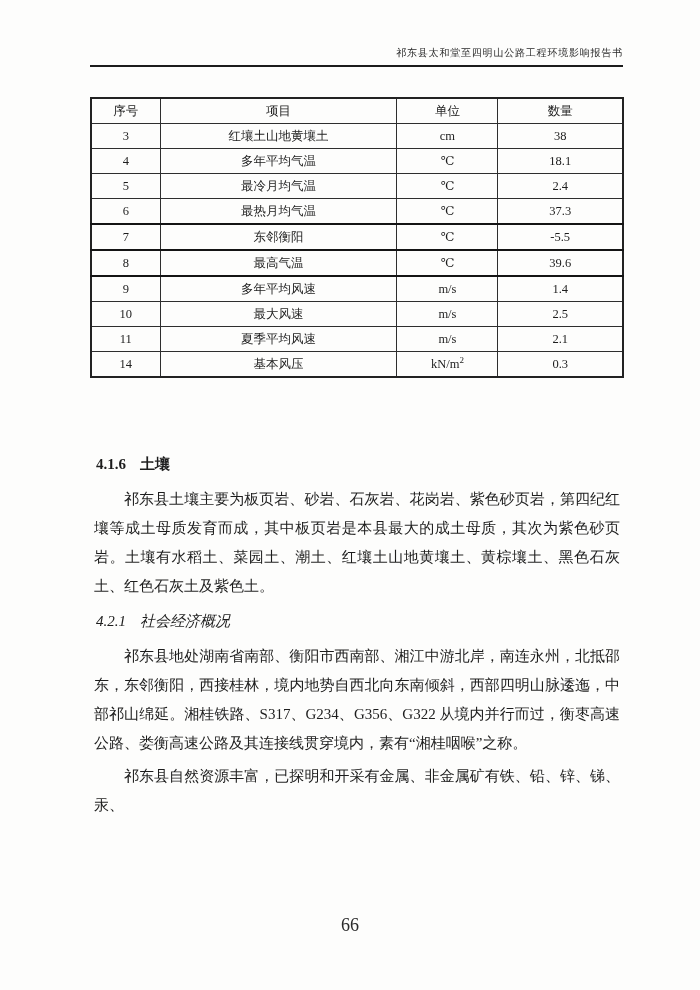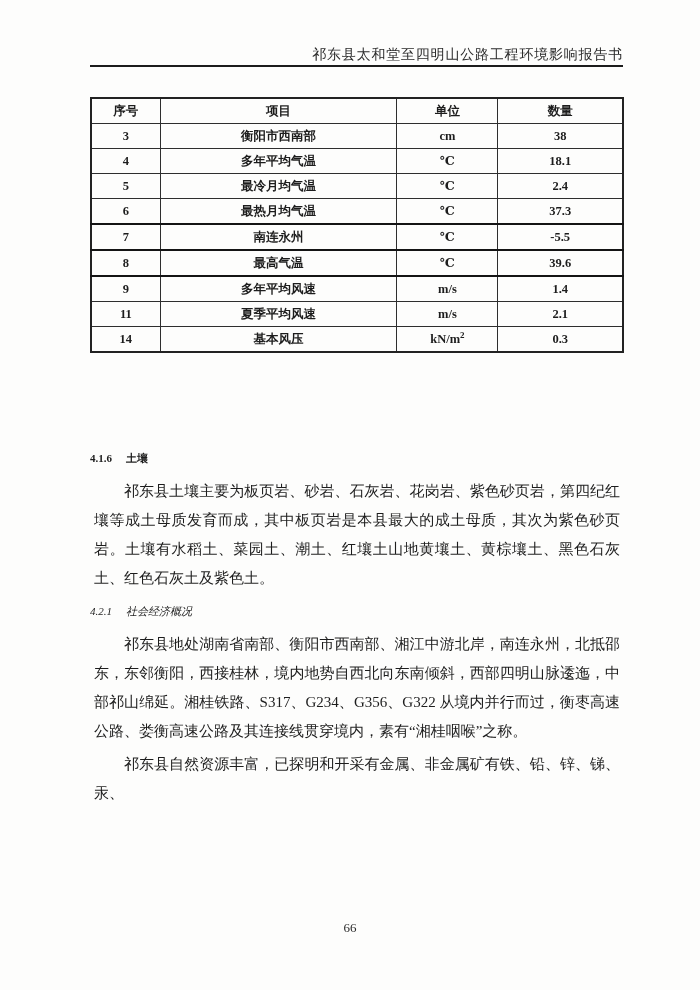--- a/index.html
+++ b/index.html
@@ -9,62 +9,62 @@
     margin:0 auto;
     background:#fdfdfc;
     font-family:"Liberation Serif","DejaVu Serif",serif;
     color:#1d1d1d;
     overflow:hidden;
   }
   
   .doc-header {
     position:absolute; top:46px; left:90px; width:533px;
     text-align:right;
-    font-size:14px; letter-spacing:0.8px; color:#2a2a2a;
+    font-size:10px; letter-spacing:0.8px; color:#2a2a2a;
     white-space:nowrap;
   }
   .header-rule {
     position:absolute; top:65px; left:90px; width:533px;
     border-top:2px solid #1c1c1c;
   }
   
   table.data-table {
     position:absolute; top:97px; left:90px; width:534px;
     border-collapse:collapse; table-layout:fixed;
     font-size:12.5px;
   }
   .data-table col.c-no   { width:13%; }
   .data-table col.c-item { width:44.5%; }
   .data-table col.c-unit { width:19%; }
   .data-table col.c-val  { width:23.5%; }
   .data-table th, .data-table td {
     border:1px solid #2e2e2e;
     height:24px; padding:0 2px;
     text-align:center; vertical-align:middle;
-    font-weight:bold;
+    font-weight:normal;
     overflow:hidden; white-space:nowrap;
   }
   .data-table { border:2px solid #222; }
   .data-table tr.heavy td { border-top:2px solid #141414; border-bottom:2px solid #141414; }
   .data-table sup { font-size:9px; }
   
   .text-flow {
     position:absolute; top:444px; left:90px; width:534px;
     font-size:15px; line-height:29px;
     text-align:justify;
   }
-  .sec-heading { margin:0; font-size:11px; font-weight:bold; line-height:29px; }
+  .sec-heading { margin:6px; font-size:15px; font-weight:bold; line-height:29px; }
   .sec-heading.regular { font-weight:normal;font-style:italic; }
   .sec-num-wide { margin-right:14px; }
   .sec-num { margin-right:7px; }
   .para { margin:4px; text-indent:2em; text-justify:inter-ideograph; }
   
   .page-num {
     position:absolute; bottom:54px; left:0; width:100%;
-    text-align:center; font-size:13px; color:#2a2a2a;
+    text-align:center; font-size:18px; color:#2a2a2a;
   }
 </style>
 </head>
 <body>
 
 <div class="page">
 
   <div class="doc-header">祁东县太和堂至四明山公路工程环境影响报告书</div>
   <div class="header-rule"></div>
 
@@ -79,21 +79,21 @@
       <tr>
         <th>序号</th>
         <th>项目</th>
         <th>单位</th>
         <th>数量</th>
       </tr>
     </thead>
     <tbody>
         <tr>
           <td>3</td>
-          <td>衡阳市西南部</td>
+          <td>红壤土山地黄壤土</td>
           <td>cm</td>
           <td>38</td>
         </tr>
         <tr>
           <td>4</td>
           <td>多年平均气温</td>
           <td>℃</td>
           <td>18.1</td>
         </tr>
         <tr>
@@ -103,35 +103,41 @@
           <td>2.4</td>
         </tr>
         <tr>
           <td>6</td>
           <td>最热月均气温</td>
           <td>℃</td>
           <td>37.3</td>
         </tr>
         <tr class="heavy">
           <td>7</td>
-          <td>南连永州</td>
+          <td>东邻衡阳</td>
           <td>℃</td>
           <td>-5.5</td>
         </tr>
         <tr class="heavy">
           <td>8</td>
           <td>最高气温</td>
           <td>℃</td>
           <td>39.6</td>
         </tr>
         <tr>
           <td>9</td>
           <td>多年平均风速</td>
           <td>m/s</td>
           <td>1.4</td>
+        </tr>
+        <tr>
+          <td>10</td>
+          <td>最大风速</td>
+          <td>m/s</td>
+          <td>2.5</td>
         </tr>
         <tr>
           <td>11</td>
           <td>夏季平均风速</td>
           <td>m/s</td>
           <td>2.1</td>
         </tr>
         <tr>
           <td>14</td>
           <td>基本风压</td>

